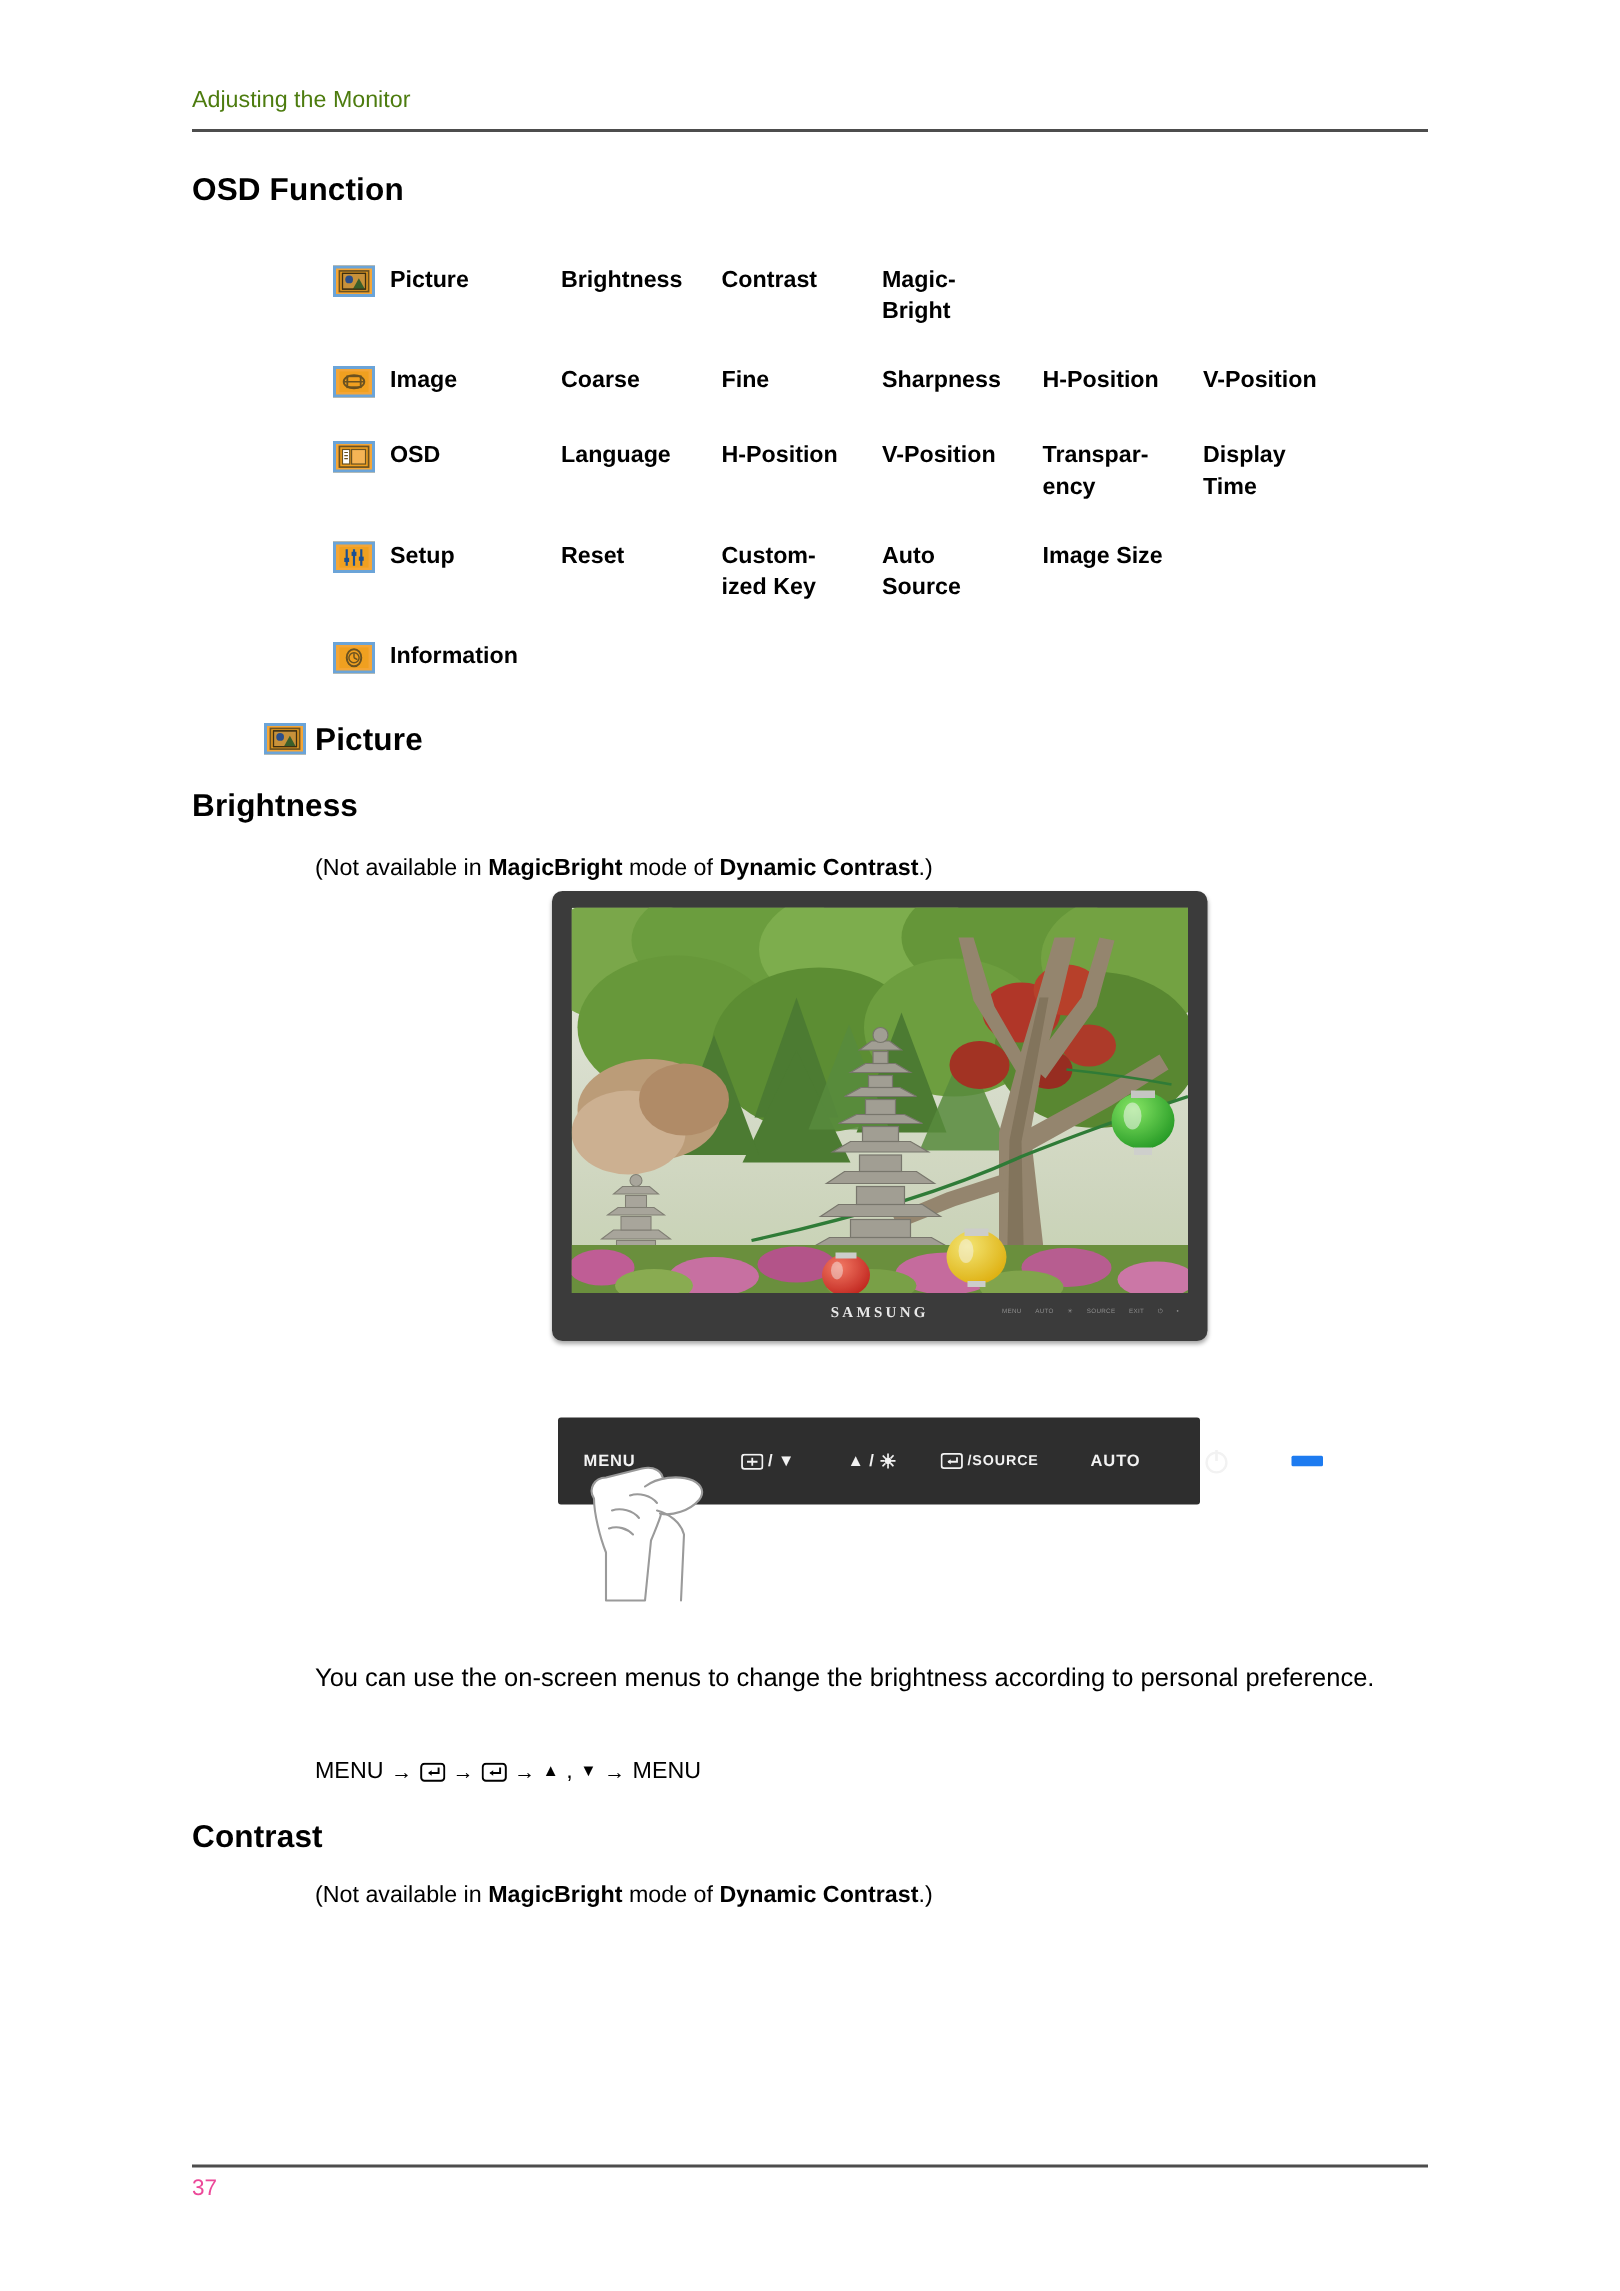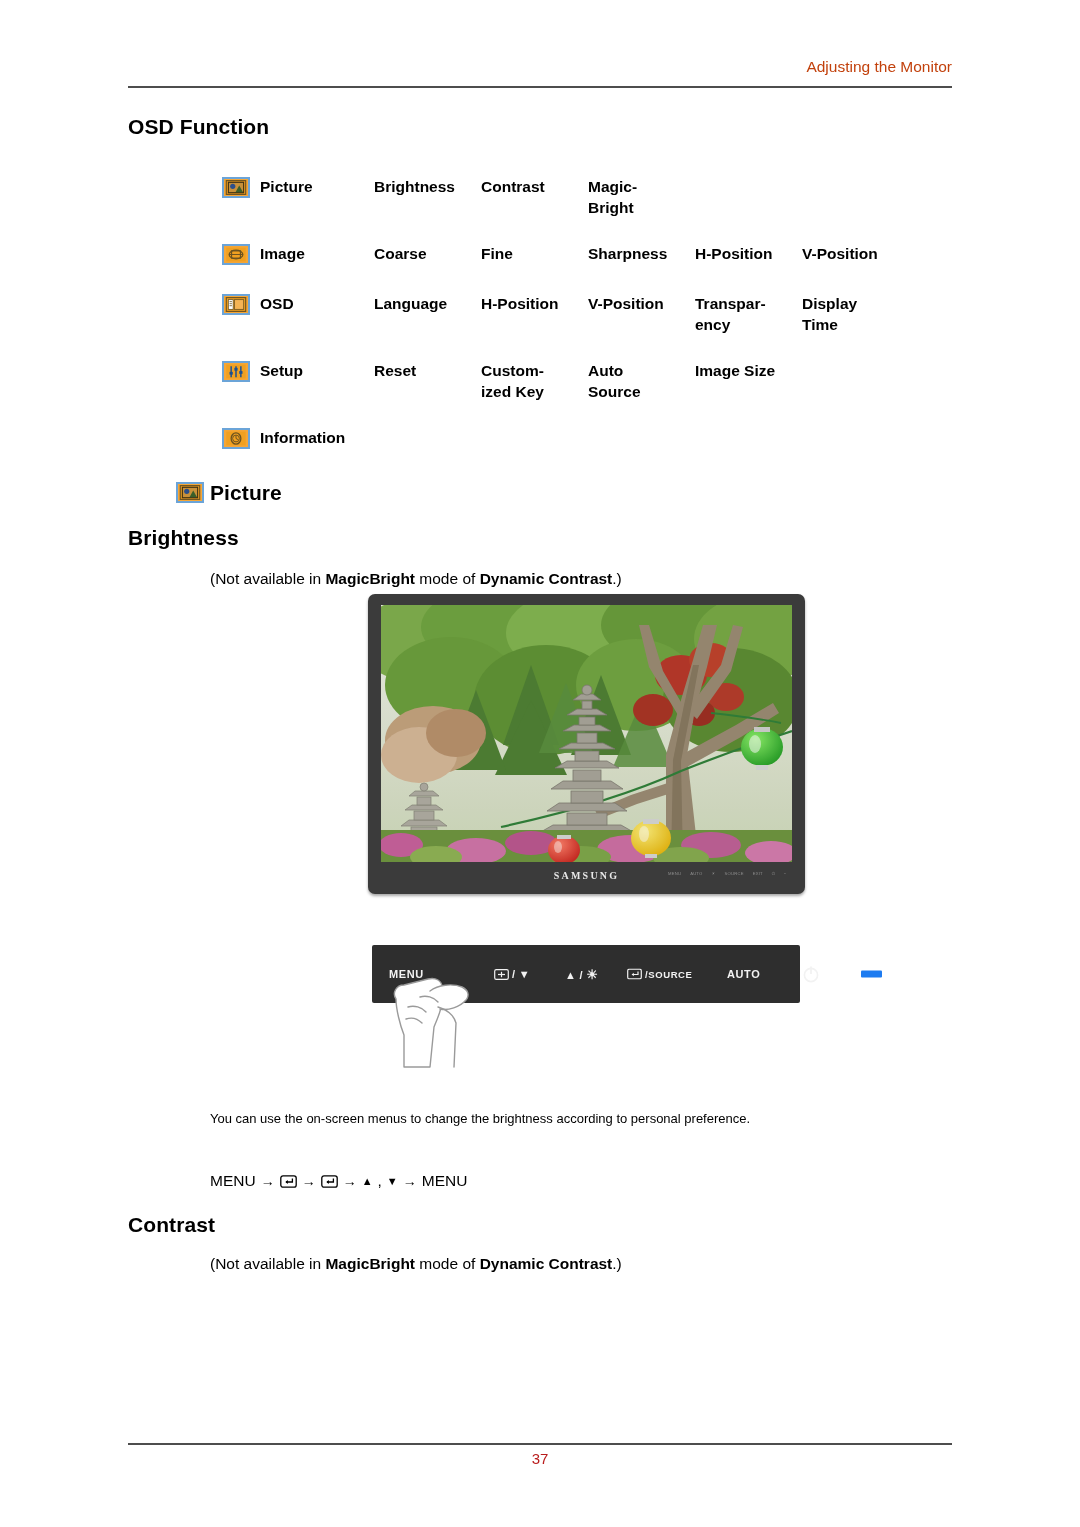--- a/index.html
+++ b/index.html
@@ -15,23 +15,23 @@
     color: #000;
     overflow: hidden;
   }
 
   
   .page-header {
     position: absolute;
     left: 128px;
     top: 58px;
     width: 824px;
-    text-align: right;
+    text-align: left;
     font-size: 15.5px;
-    color: #c2410c;
+    color: #4d7c0f;
   }
   .header-rule {
     position: absolute;
     left: 128px;
     top: 86px;
     width: 824px;
     height: 2px;
     background: #4d4d4d;
   }
 
@@ -208,21 +208,21 @@
     pointer-events: none;
   }
   #hand-pointer svg { display: block; }
 
   
   #body-paragraph {
     position: absolute;
     left: 210px;
     top: 1108px;
     width: 742px;
-    font-size: 13px;
+    font-size: 17px;
     line-height: 22px;
     text-align: justify;
     color: #000;
   }
   #menu-path {
     position: absolute;
     left: 210px;
     top: 1172px;
     font-size: 15.5px;
     display: flex;
@@ -240,23 +240,22 @@
     top: 1443px;
     width: 824px;
     height: 2px;
     background: #4d4d4d;
   }
   #page-number {
     position: absolute;
     left: 128px;
     top: 1450px;
     width: 824px;
-    text-align: center;
     font-size: 15px;
-    color: #b91c1c;
+    color: #ec4899;
   }
 </style>
 </head>
 <body>
 
 <div class="page-header">Adjusting the Monitor</div>
 <div class="header-rule"></div>
 
 <div class="h1" id="osd-function-heading">OSD Function</div>
 

